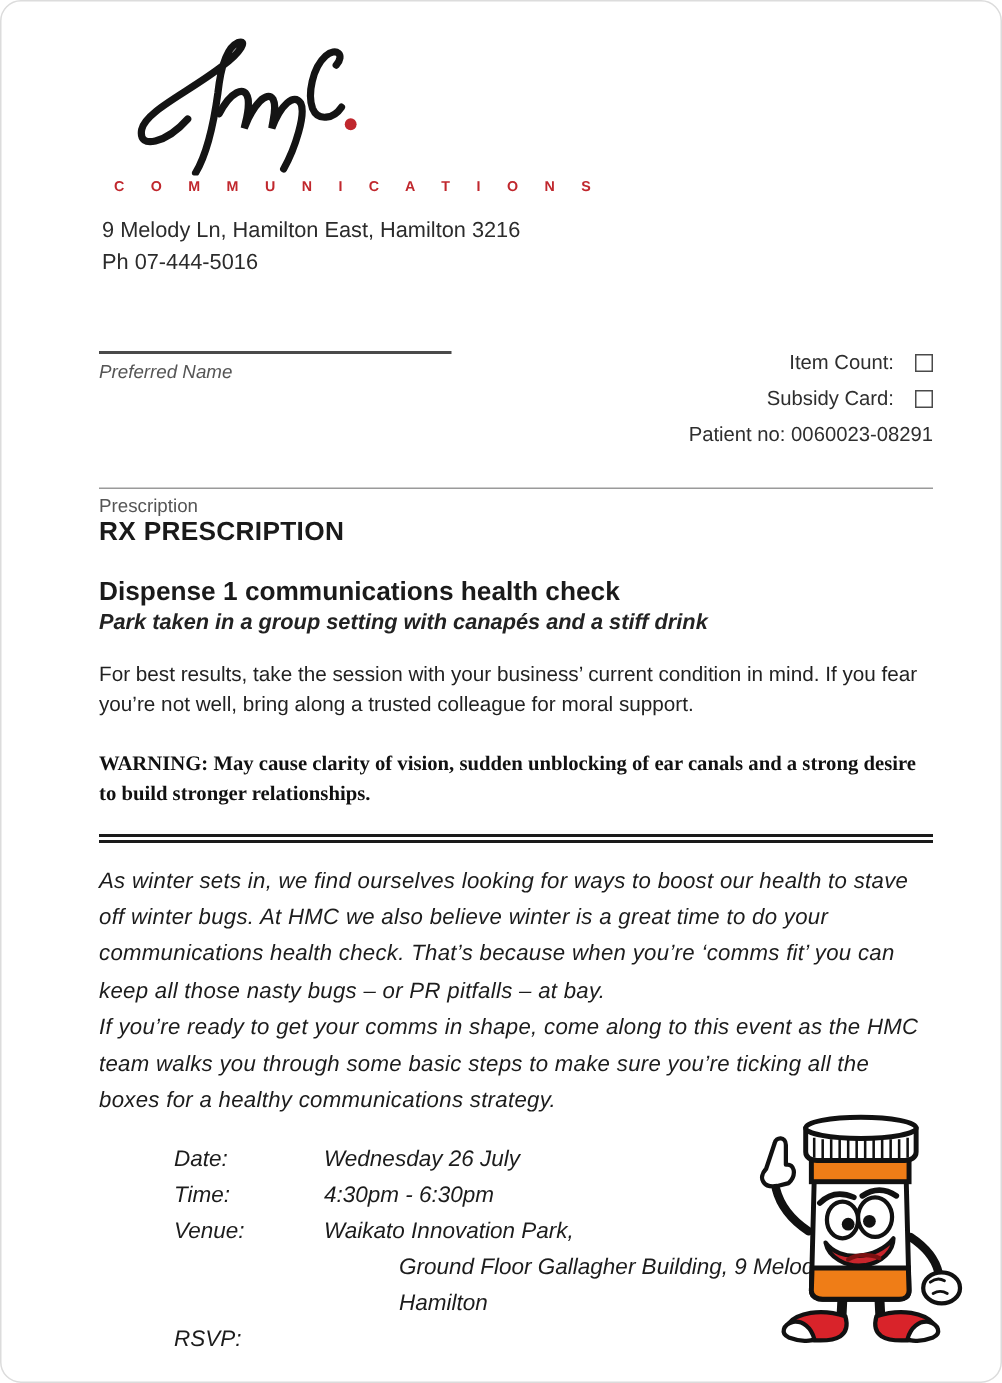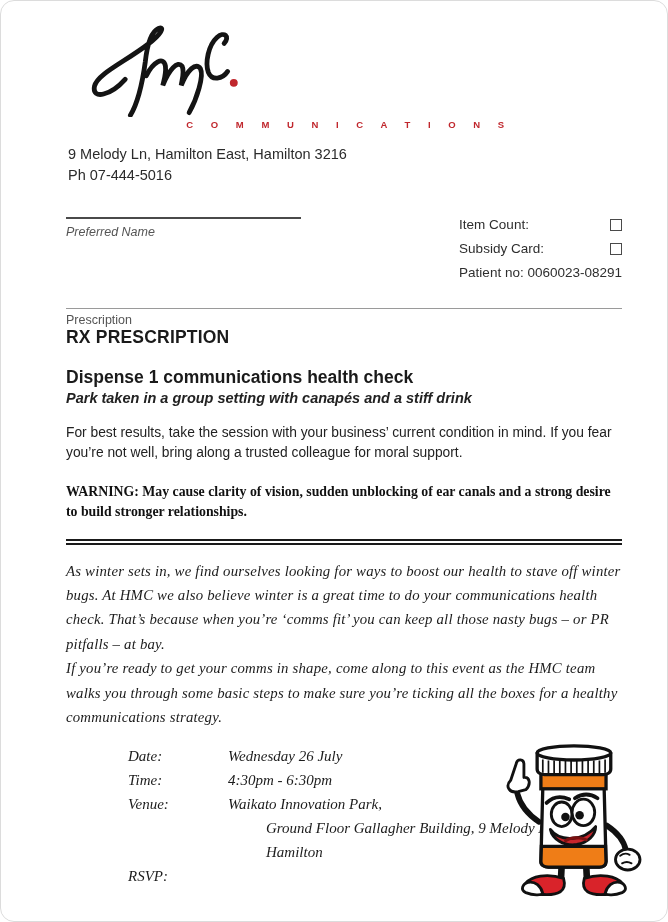--- a/index.html
+++ b/index.html
@@ -13,43 +13,43 @@
   .page {
     position: absolute; inset: 0;
     border: 1px solid #dcdcdc;
     border-radius: 14px;
     background: #ffffff;
     overflow: hidden;
     padding: 24px 45px 20px 65px;
   }
 
   
-  .logo-block { margin-left: 8px; text-align: center; }
+  .logo-block { margin-left: 8px; }
   .logo-script svg { display: block; }
   .logo-sub {
     color: #c0272d;
     font-size: 9.5px;
     letter-spacing: 7.5px;
     font-weight: bold;
     margin: 2px 0 0 2px;
     white-space: nowrap;
   }
   .address {
     margin: 14px 0 0 2px;
     font-size: 14.5px;
     color: #2b2b2b;
     line-height: 1.45;
   }
 
   
-  .patient-row { display: flex; justify-content: space-between; margin-top: 31px; }
+  .patient-row { display: flex; justify-content: space-between; margin-top: 48px; }
   .pref-name { width: 235px; border-top: 2px solid #4a4a4a; padding-top: 3px; }
   .pref-name span { font-style: italic; font-size: 12.5px; color: #555; }
   .ident { text-align: right; font-size: 13.5px; color: #2e2e2e; }
-  .ident-row { display: flex; justify-content: space-between; align-items: center; margin-bottom: 9px; }
+  .ident-row { display: flex; justify-content: flex-end; align-items: center; margin-bottom: 9px; }
   .checkbox {
     display: inline-block; width: 12px; height: 12px;
     border: 1.5px solid #4a4a4a; margin-left: 14px;
   }
   .patient-no { margin-top: 2px; }
 
   
   .thin-rule { border-top: 1.5px solid #9a9a9a; margin-top: 28px; }
   .double-rule { margin-top: 16px; height: 6px;
     border-top: 2.5px solid #1a1a1a; border-bottom: 2.5px solid #1a1a1a; }
@@ -57,28 +57,28 @@
   
   .section-label { font-size: 12.5px; color: #555; margin-top: 4px; }
   .rx-title { font-size: 17.5px; font-weight: bold; letter-spacing: .2px; }
   .rx-dispense { font-size: 17.5px; font-weight: bold; margin-top: 19px; }
   .rx-subtitle { font-size: 14.5px; font-style: italic; font-weight: 600; color: #222; margin-top: 2px; }
   .rx-body { font-size: 13.8px; line-height: 1.48; margin-top: 17px; color: #222; }
   .rx-warning { font-size: 13.8px; line-height: 1.48; margin-top: 18px; font-weight: bold; color: #111; font-family: Liberation Serif, serif; }
 
   
   .hand {
-    font-family: Liberation Serif, serif;
+    font-family: Liberation Sans, sans-serif;
     font-style: italic;
     color: #1c1c1c;
   }
   .hw-para { font-size: 14.8px; line-height: 1.65; margin-top: 14px; letter-spacing: .2px; }
   .hw-para + .hw-para { margin-top: 0; }
   .details { margin: 14px 0 0 50px; font-size: 15px; }
-  .det-row { display: flex; line-height: 1.6; margin-left: 12px; }
+  .det-row { display: flex; line-height: 1.6; }
   .det-label { width: 100px; flex: 0 0 100px; }
   .det-value { flex: 1; }
   .det-cont { margin-left: 150px; line-height: 1.6; }
 
   
   .mascot { position: absolute; right: 18px; bottom: 14px; }
 </style>
 </head>
 <body>
 

